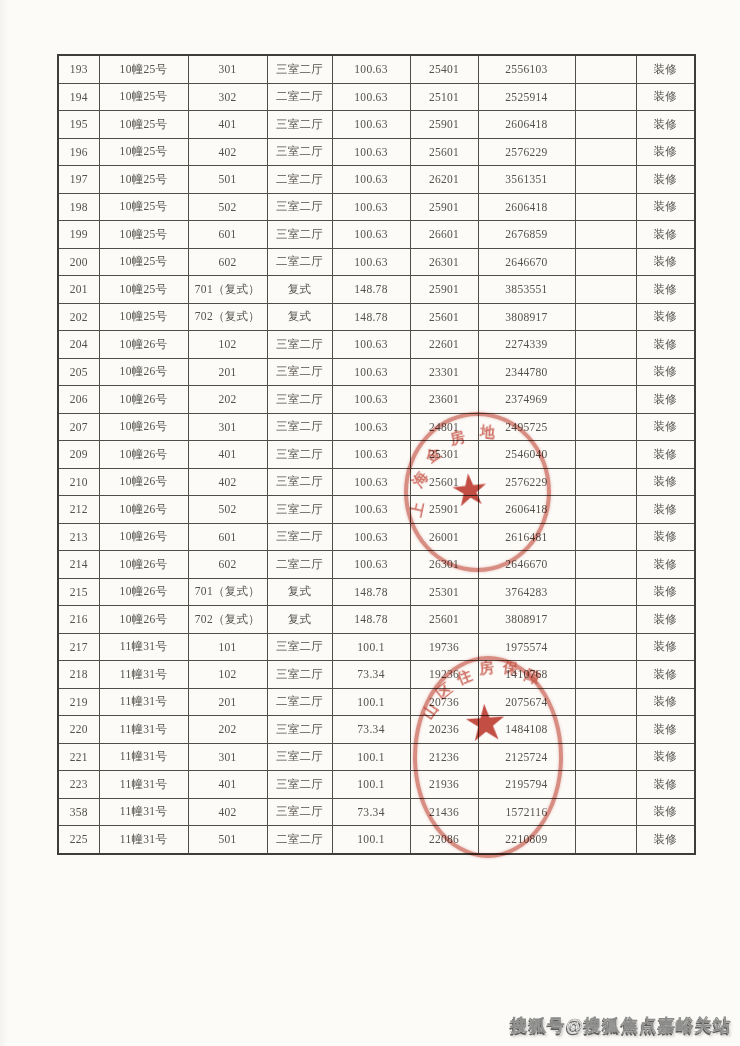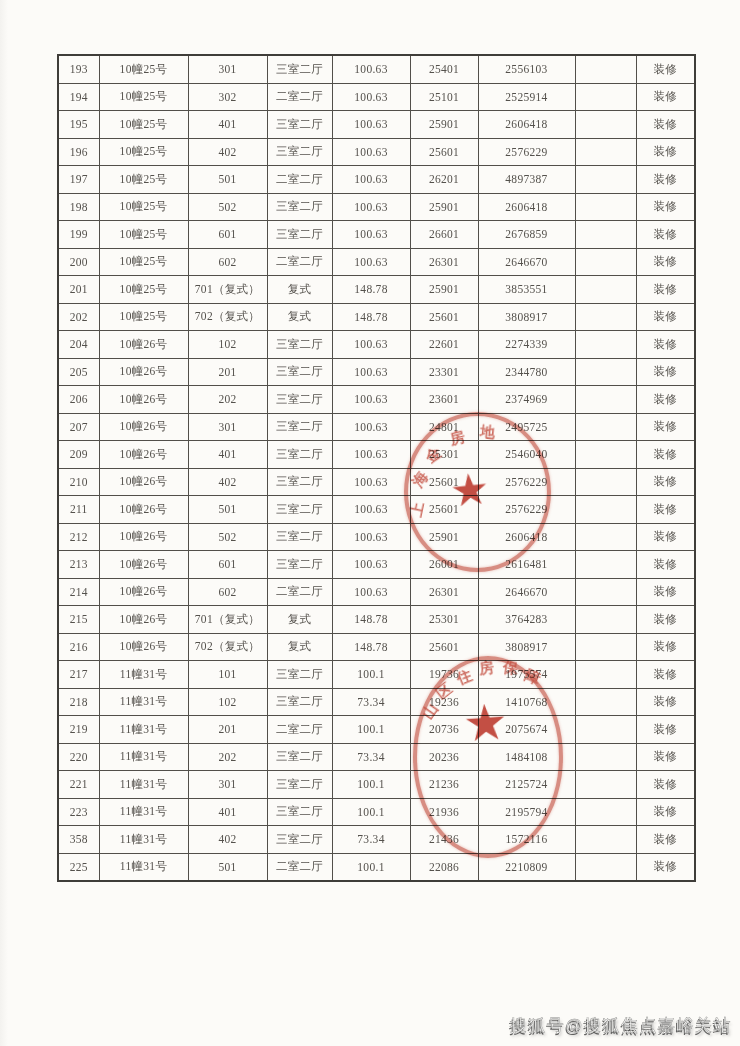--- a/index.html
+++ b/index.html
@@ -51,21 +51,21 @@
     font-family:"Liberation Serif",serif;
   }
   #stamp-developer{left:404px;top:412px;width:147px;height:160px;}
   #stamp-developer .star{left:46px;top:56px;font-size:44px;transform:rotate(-6deg);}
   #stamp-authority{left:413px;top:656px;width:150px;height:202px;}
   #stamp-authority .star{left:50px;top:42px;font-size:50px;transform:rotate(-4deg);}
   
   .watermark{
     position:absolute;right:8px;top:1014px;
     font-family:"Liberation Sans","DejaVu Sans",sans-serif;
-    font-size:17px;font-weight:normal;letter-spacing:1.5px;
+    font-size:17px;font-weight:bold;letter-spacing:1.5px;
     color:#fbfbfa;
     -webkit-text-stroke:.4px #8a8a88;
     text-shadow:-1px 2px 0 rgba(62,62,62,.8), 1px 3px 3px rgba(100,100,100,.45);
   }
 </style>
 </head>
 <body>
 
 <div class="sheet">
 
@@ -126,21 +126,21 @@
           <td></td>
           <td>装修</td>
         </tr>
         <tr>
           <td>197</td>
           <td>10幢25号</td>
           <td>501</td>
           <td>二室二厅</td>
           <td>100.63</td>
           <td>26201</td>
-          <td>4897387</td>
+          <td>3561351</td>
           <td></td>
           <td>装修</td>
         </tr>
         <tr>
           <td>198</td>
           <td>10幢25号</td>
           <td>502</td>
           <td>三室二厅</td>
           <td>100.63</td>
           <td>25901</td>
@@ -244,31 +244,20 @@
           <td>100.63</td>
           <td>25301</td>
           <td>2546040</td>
           <td></td>
           <td>装修</td>
         </tr>
         <tr>
           <td>210</td>
           <td>10幢26号</td>
           <td>402</td>
-          <td>三室二厅</td>
-          <td>100.63</td>
-          <td>25601</td>
-          <td>2576229</td>
-          <td></td>
-          <td>装修</td>
-        </tr>
-        <tr>
-          <td>211</td>
-          <td>10幢26号</td>
-          <td>501</td>
           <td>三室二厅</td>
           <td>100.63</td>
           <td>25601</td>
           <td>2576229</td>
           <td></td>
           <td>装修</td>
         </tr>
         <tr>
           <td>212</td>
           <td>10幢26号</td>

